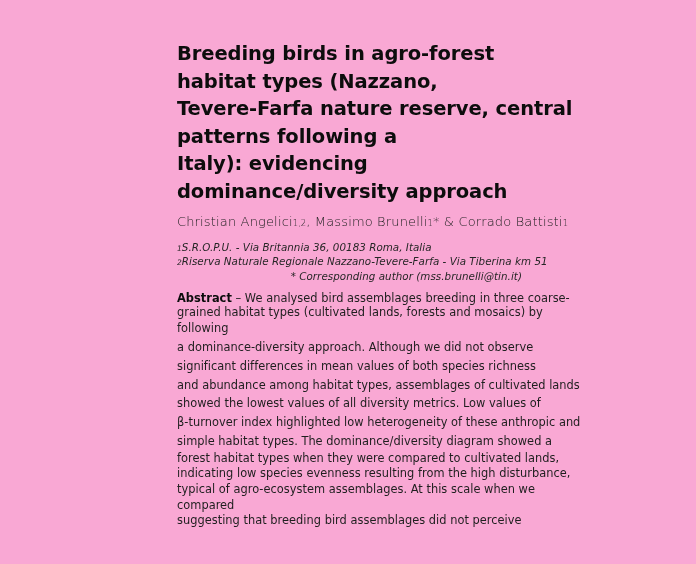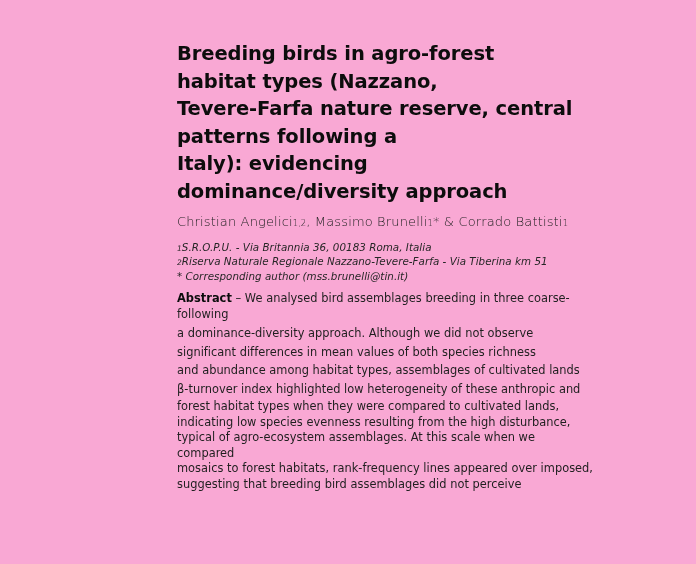--- a/index.html
+++ b/index.html
@@ -77,20 +77,21 @@
     color: #262626;
     white-space: nowrap;
     letter-spacing: 0.05px;
   }
   .affil .mark {
     font-size: 7.5px;
     font-style: italic;
   }
   .affil.corr {
     margin-top: 1px;
+    text-align: right;
   }
 
   
   .abstract {
     margin-top: 7px;
     font-family: "DejaVu Sans", "Liberation Sans", sans-serif;
     font-size: 11.4px;
     color: #1f1f1f;
     letter-spacing: 0.02px;
   }
@@ -130,36 +131,38 @@
       <div class="affil"><span class="mark">2</span><span>Riserva Naturale Regionale Nazzano-Tevere-Farfa - Via Tiberina km 51</span></div>
 
 
       <div class="affil corr">* Corresponding author (mss.brunelli@tin.it)</div>
     </div>
 
     <div class="abstract">
 
       <div class="g-tight">
         <span class="ab-line"><span class="lead">Abstract</span><span> – </span><span>We analysed bird assemblages breeding in three coarse-</span></span>
+        <span class="ab-line">grained habitat types (cultivated lands, forests and mosaics) by</span>
       </div>
 
       <div class="g-loose">
         <span class="ab-line">following</span>
         <span class="ab-line">a dominance-diversity approach. Although we did not observe</span>
         <span class="ab-line">significant differences in mean values of both species richness</span>
         <span class="ab-line">and abundance among habitat types, assemblages of cultivated lands</span>
+        <span class="ab-line">showed the lowest values of all diversity metrics. Low values of</span>
         <span class="ab-line">β-turnover index highlighted low heterogeneity of these anthropic and</span>
+        <span class="ab-line">simple habitat types. The dominance/diversity diagram showed a</span>
       </div>
 
       <div class="g-mid">
         <span class="ab-line">forest habitat types when they were compared to cultivated lands,</span>
         <span class="ab-line">indicating low species evenness resulting from the high disturbance,</span>
         <span class="ab-line">typical of agro-ecosystem assemblages. At this scale when we</span>
         <span class="ab-line">compared</span>
-        <span class="ab-line">mosaics to forest habitats, rank-frequency lines appeared over imposed,</span>
         <span class="ab-line">suggesting that breeding bird assemblages did not perceive</span>
 
       </div>
 
     </div>
 
   </div>
 </div>
 
 </body></html>

